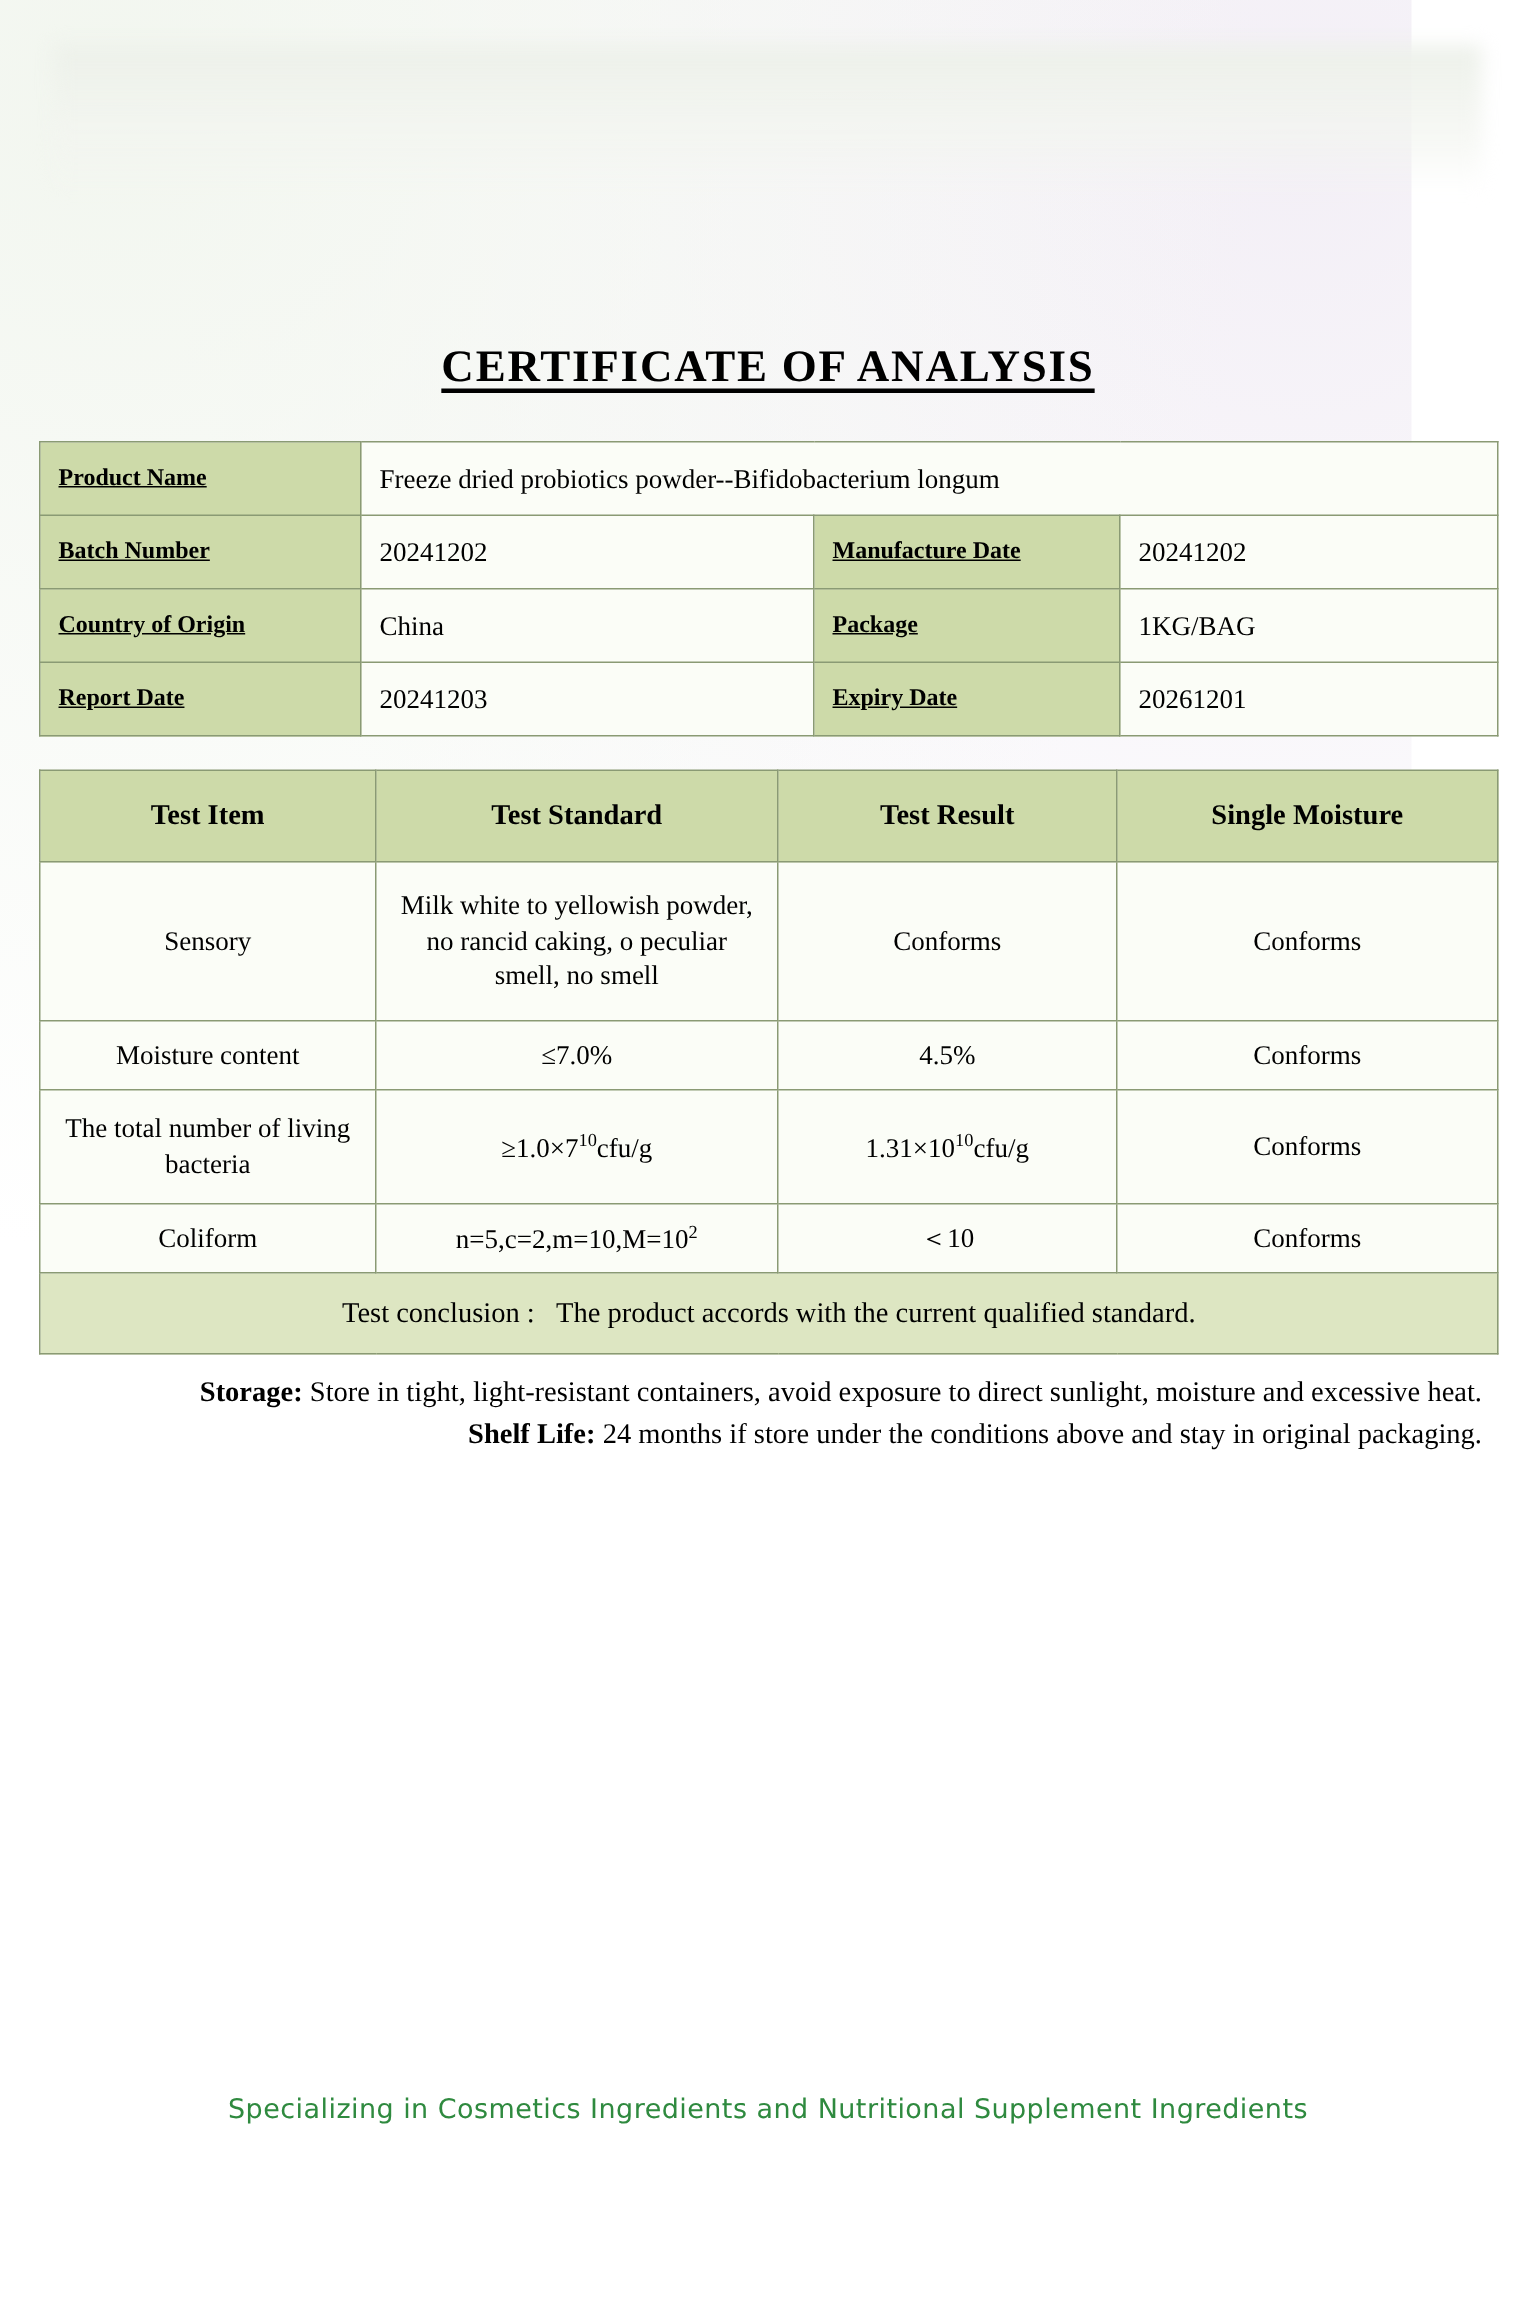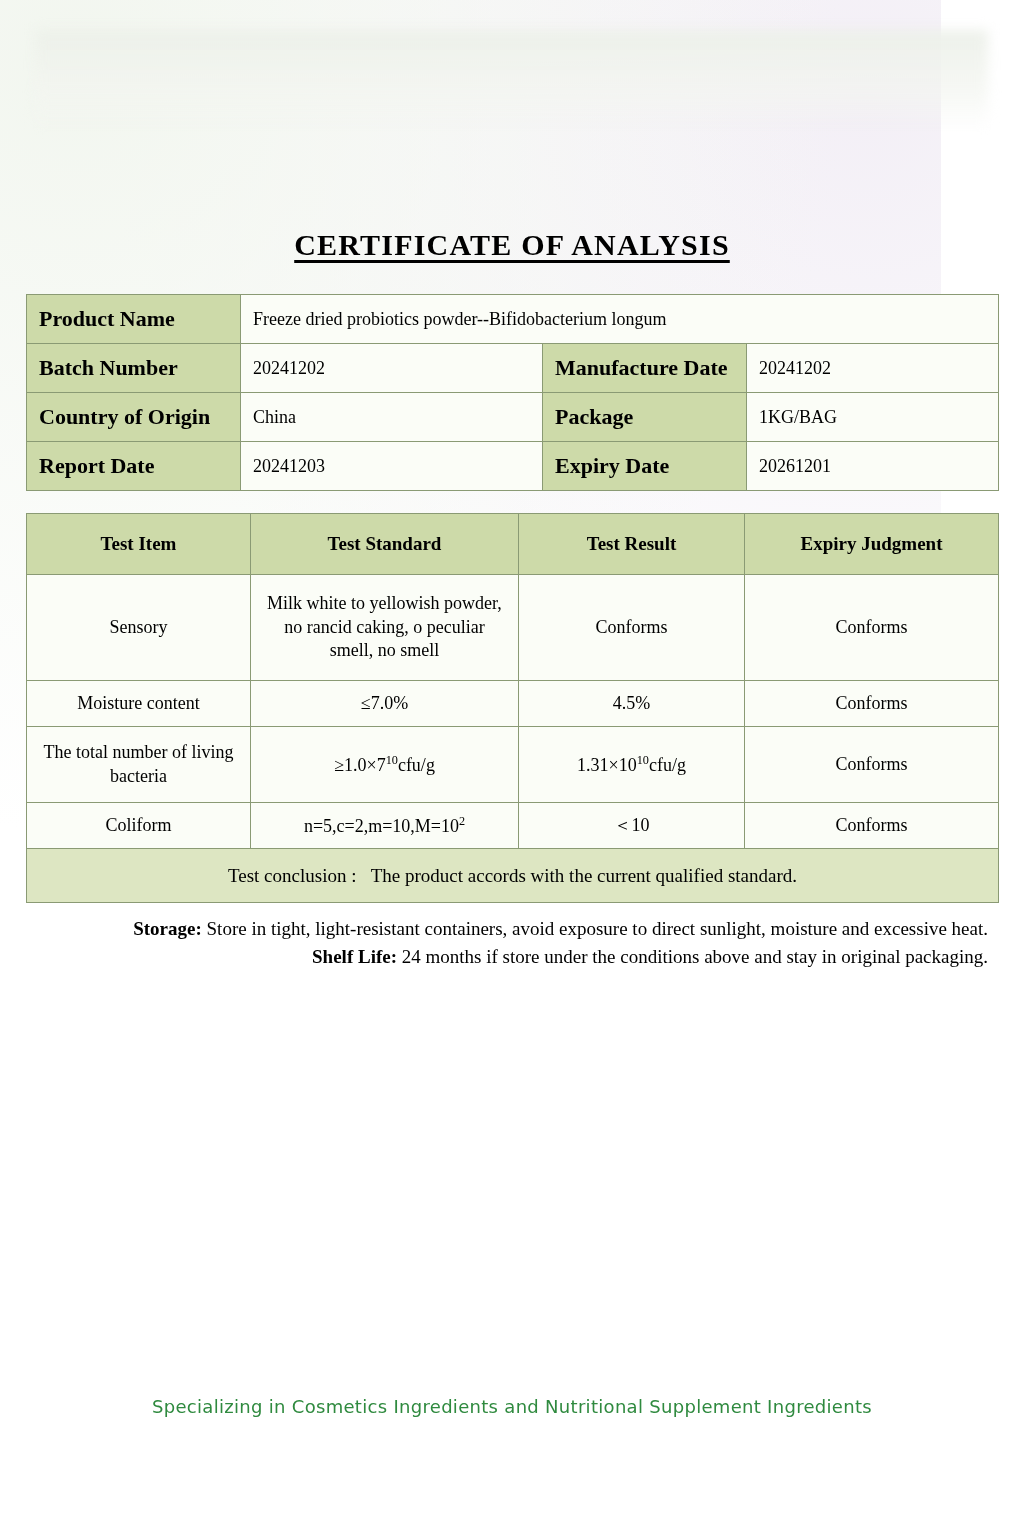--- a/index.html
+++ b/index.html
@@ -62,21 +62,22 @@
   }
   .info-table td {
     border: 1px solid #8a9a74;
     padding: 8px 12px;
     height: 32px;
     vertical-align: middle;
   }
   .info-table td.label {
     background: #cddaa9;
     font-weight: bold;
-    font-size: 22px;
+    font-size: 16px;
+    text-decoration: underline;
   }
   .info-table td.value {
     background: #fbfdf7;
     margin-top: 28px;
   }
 
   
   .test-table {
     position: absolute;
     top: 513px;
@@ -179,21 +180,21 @@
       <col style="width:224px">
       <col style="width:268px">
       <col style="width:226px">
       <col style="width:254px">
     </colgroup>
     <thead>
       <tr>
         <th>Test Item</th>
         <th>Test Standard</th>
         <th>Test Result</th>
-        <th>Expiry Judgment</th>
+        <th>Single Moisture</th>
       </tr>
     </thead>
     <tbody>
       <tr style="height:106px">
         <td>Sensory</td>
         <td>Milk white to yellowish powder, no rancid caking, o peculiar smell, no smell</td>
         <td>Conforms</td>
         <td>Conforms</td>
       </tr>
       <tr style="height:46px">

